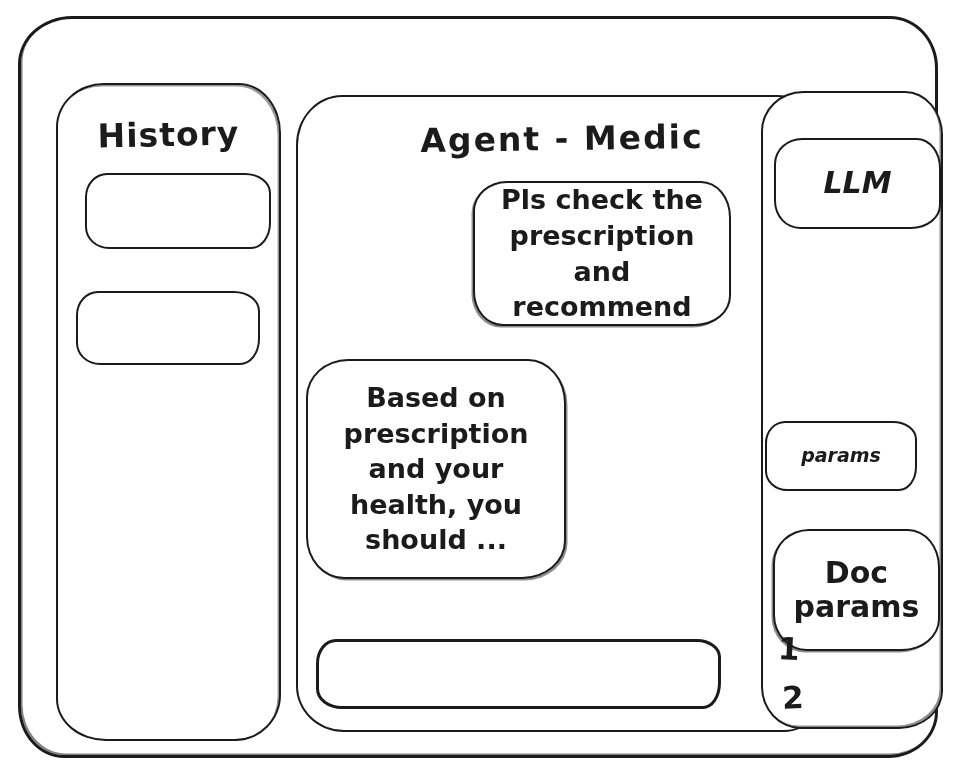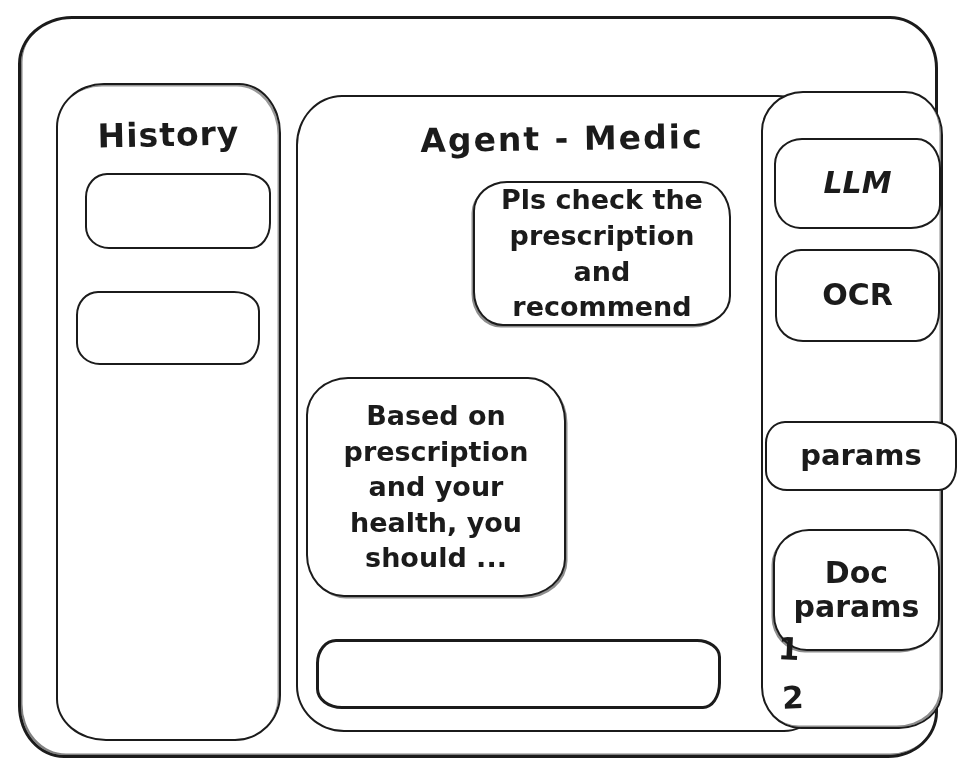--- a/index.html
+++ b/index.html
@@ -62,21 +62,20 @@
   }
   .user-bubble {
     left: 175px; top: 84px; width: 258px; height: 145px;
     border-radius: 34px 30px 36px 30px / 30px 36px 30px 34px;
     box-shadow: -2px 2px 0 -0.5px rgba(27,27,27,0.5);
   }
   .assistant-bubble {
     left: 8px; top: 262px; width: 260px; height: 220px;
     border-radius: 42px 38px 44px 38px / 38px 44px 38px 42px;
     box-shadow: 2px 2px 0 -0.5px rgba(27,27,27,0.5);
-    margin-top: 18px;
   }
   .chat-input {
     position: absolute;
     left: 18px; top: 542px; width: 405px; height: 70px;
     border: 3px solid #1b1b1b;
     border-radius: 20px 24px 18px 26px / 24px 18px 26px 20px;
     background: #ffffff;
     font-family: "DejaVu Sans", sans-serif;
     font-size: 24px; padding: 0 18px;
     outline: none;
@@ -103,23 +102,24 @@
   .btn-llm {
     left: 11px; top: 45px; width: 167px; height: 91px;
     border-radius: 28px 24px 30px 26px / 26px 30px 24px 28px;
     font-style: italic;
   }
   .btn-ocr {
     left: 12px; top: 156px; width: 165px; height: 93px;
     border-radius: 26px 30px 24px 28px / 28px 24px 30px 26px;
   }
   .btn-params {
-    left: 2px; top: 328px; width: 192px; height: 70px;
+    left: 2px; top: 328px; width: 152px; height: 70px;
     border-radius: 20px 24px 18px 22px / 22px 18px 24px 20px;
-    font-size: 29px;
+    font-size: 19px;
+    font-style: italic;
   }
   .btn-doc {
     left: 10px; top: 436px; width: 167px; height: 122px;
     border-radius: 36px 32px 38px 34px / 34px 38px 32px 36px;
     box-shadow: -2px 2px 0 -0.5px rgba(27,27,27,0.5);
   }
   .doc-num {
     position: absolute;
     font-size: 31px; font-weight: 600;
     width: 40px; text-align: left;
@@ -147,20 +147,19 @@
 
     <div class="bubble assistant-bubble">
       <span>Based on prescription and your health, you should ...</span>
     </div>
 
     <input class="chat-input" type="text" value="" style="">
   </main>
 
   <aside class="sketch tools-panel">
     <button class="tool-btn btn-llm">LLM</button>
-    <button class="tool-btn btn-ocr">OCR</button>
     <button class="tool-btn btn-params">params</button>
     <button class="tool-btn btn-doc">Doc params</button>
     <div class="doc-num doc-num-1">1</div>
     <div class="doc-num doc-num-2">2</div>
   </aside>
 
 </div>
 
 </body></html>

